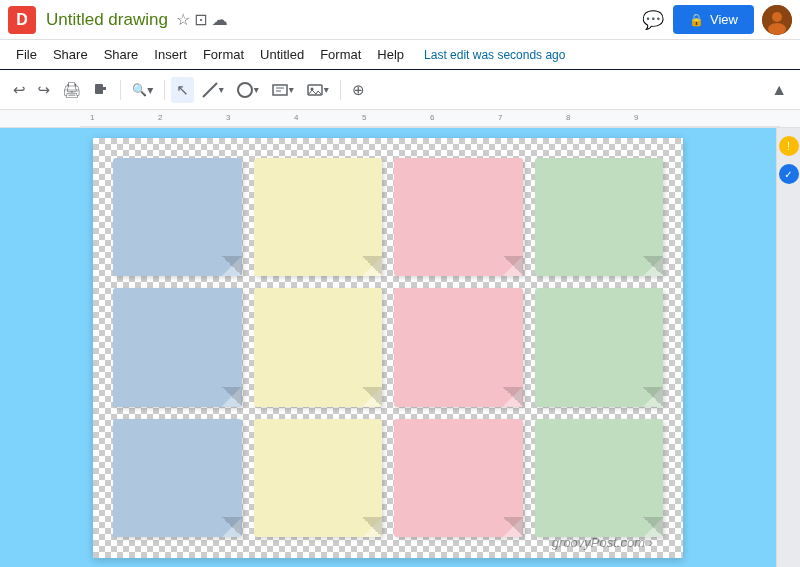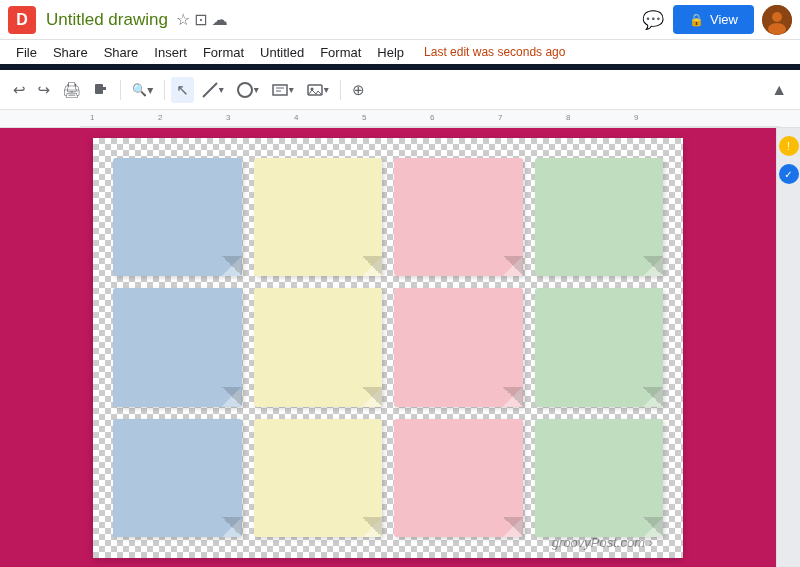--- a/index.html
+++ b/index.html
@@ -45,31 +45,31 @@
       overflow: hidden; display: flex; align-items: center; justify-content: center;
     }
 
     
     #menu-bar {
       display: flex;
       align-items: center;
       background: #fff;
       height: 30px;
       padding: 0 8px;
-      border-bottom: 6px solid #0f172a;
+      border-bottom: 1px solid #0f172a;
       font-size: 13px;
       color: #202124;
     }
     .menu-item {
       padding: 4px 8px;
       cursor: pointer;
       border-radius: 3px;
     }
     #last-edit {
-      margin-left: 12px; color: #c2410c; font-size: 12px;
+      margin-left: 12px; color: #0369a1; font-size: 12px;
     }
 
     
     #toolbar {
       display: flex;
       align-items: center;
       background: #fff;
       height: 40px;
       padding: 0 8px;
       border-bottom: 1px solid #e0e0e0;
@@ -109,21 +109,21 @@
       background: #e0e0e0;
       position: relative;
     }
 
     
     #canvas-container {
       flex: 1;
       display: flex;
       align-items: center;
       justify-content: center;
-      background: #be185d;
+      background: #7dd3fc;
       padding: 10px;
       overflow: auto;
     }
 
     
     #drawing-canvas {
       width: 590px;
       height: 420px;
       position: relative;
       background-color: #fff;

